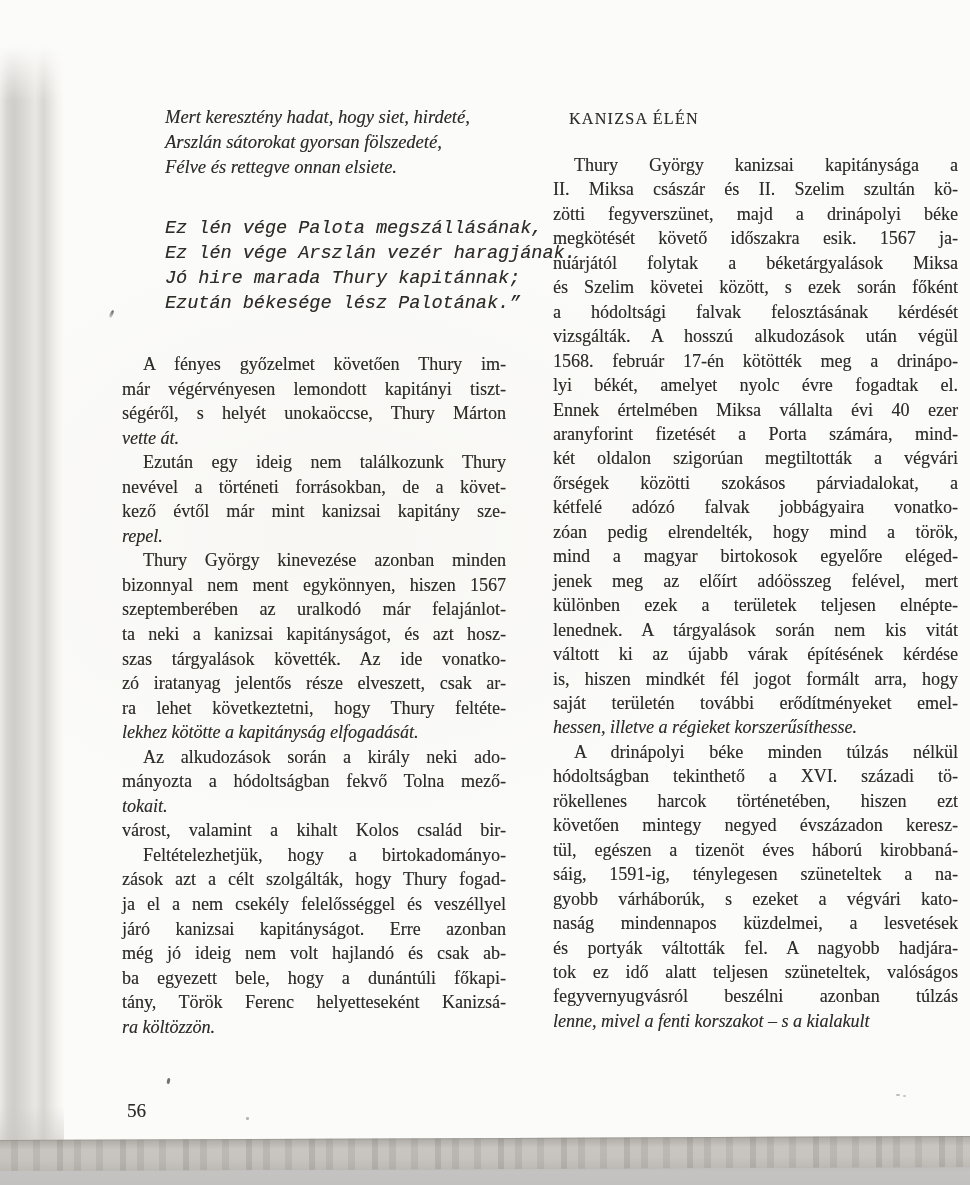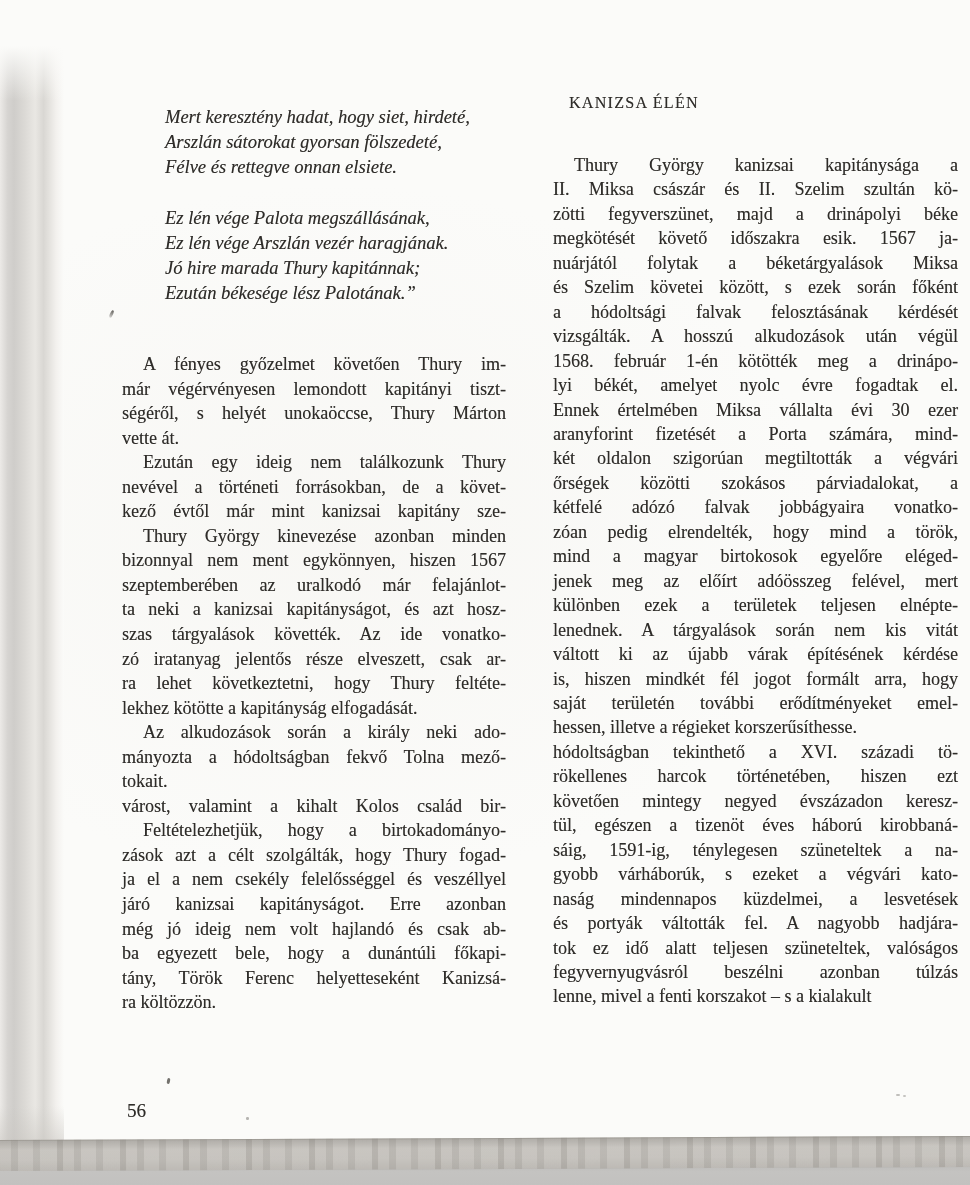--- a/index.html
+++ b/index.html
@@ -39,31 +39,31 @@
       linear-gradient(180deg, #aeaba6 0%, #c8c5c0 30%, #c6c3be 65%, #bbb8b3 100%);
     border-top:1px solid rgba(140,136,130,0.6);
   }
   .desk {
     position:absolute; left:0; top:1163px; width:970px; height:22px;
     background:linear-gradient(180deg, #bab9b7 0%, #c4c3c1 40%, #c2c1bf 100%);
   }
   
   .poem { position:absolute; left:165px; top:105px; width:345px;
           font-size:18.5px; line-height:25px; font-style:italic; }
-  .stanza + .stanza { margin-top:26px; }
+  .stanza + .stanza { margin-top:36px;font-family:Liberation Mono, monospace; }
   .pline { white-space:nowrap; }
   
   .left-body  { position:absolute; left:122px; top:352px; width:384px;
                 font-size:18px; line-height:24.55px; }
   .right-body { position:absolute; left:553px; top:153px; width:405px;
                 font-size:18px; line-height:24.45px; }
   .tline { text-align:justify; text-align-last:justify; }
-  .tline.lastline { text-align-last:left; }
+  .tline.lastline { text-align-last:left;font-style:italic; }
   .tline.indent { text-indent:21px; }
-  .heading { position:absolute; left:569px; top:94px;
+  .heading { position:absolute; left:569px; top:110px;
              font-size:16px; letter-spacing:1.3px;text-align:center; }
   .page-num { position:absolute; left:127px; top:1100px; font-size:19px; }
   
   .speck { position:absolute; background:rgba(70,67,62,0.75); border-radius:40%; }
   .speck.tick  { left:110px; top:310px; width:3px; height:8px; transform:rotate(24deg);
                  background:linear-gradient(180deg, rgba(70,67,62,0.85), rgba(70,67,62,0.2)); }
   .speck.comma { left:167px; top:1078px; width:3px; height:6px; transform:rotate(12deg); }
   .speck.dot1  { left:246px; top:1117px; width:3px; height:3px; opacity:0.5; }
   .speck.dot2  { left:896px; top:1094px; width:4px; height:2px; opacity:0.45; }
   .speck.dot3  { left:903px; top:1095px; width:3px; height:2px; opacity:0.4; }
@@ -92,20 +92,21 @@
     </div>
 
   <div class="left-body">
       <div class="tline indent">A fényes győzelmet követően Thury im-</div>
       <div class="tline">már végérvényesen lemondott kapitányi tiszt-</div>
       <div class="tline">ségéről, s helyét unokaöccse, Thury Márton</div>
       <div class="tline lastline">vette át.</div>
       <div class="tline indent">Ezután egy ideig nem találkozunk Thury</div>
       <div class="tline">nevével a történeti forrásokban, de a követ-</div>
       <div class="tline">kező évtől már mint kanizsai kapitány sze-</div>
+      <div class="tline lastline">repel.</div>
       <div class="tline indent">Thury György kinevezése azonban minden</div>
       <div class="tline">bizonnyal nem ment egykönnyen, hiszen 1567</div>
       <div class="tline">szeptemberében az uralkodó már felajánlot-</div>
       <div class="tline">ta neki a kanizsai kapitányságot, és azt hosz-</div>
       <div class="tline">szas tárgyalások követték. Az ide vonatko-</div>
       <div class="tline">zó iratanyag jelentős része elveszett, csak ar-</div>
       <div class="tline">ra lehet következtetni, hogy Thury feltéte-</div>
       <div class="tline lastline">lekhez kötötte a kapitányság elfogadását.</div>
       <div class="tline indent">Az alkudozások során a király neki ado-</div>
       <div class="tline">mányozta a hódoltságban fekvő Tolna mező-</div>
@@ -125,36 +126,37 @@
 
   <div class="right-body">
       <div class="tline indent">Thury György kanizsai kapitánysága a</div>
       <div class="tline">II. Miksa császár és II. Szelim szultán kö-</div>
       <div class="tline">zötti fegyverszünet, majd a drinápolyi béke</div>
       <div class="tline">megkötését követő időszakra esik. 1567 ja-</div>
       <div class="tline">nuárjától folytak a béketárgyalások Miksa</div>
       <div class="tline">és Szelim követei között, s ezek során főként</div>
       <div class="tline">a hódoltsági falvak felosztásának kérdését</div>
       <div class="tline">vizsgálták. A hosszú alkudozások után végül</div>
-      <div class="tline">1568. február 1-én kötötték meg a drinápo-</div>
+      <div class="tline">1568. február 17-én kötötték meg a drinápo-</div>
       <div class="tline">lyi békét, amelyet nyolc évre fogadtak el.</div>
-      <div class="tline">Ennek értelmében Miksa vállalta évi 30 ezer</div>
+      <div class="tline">Ennek értelmében Miksa vállalta évi 40 ezer</div>
       <div class="tline">aranyforint fizetését a Porta számára, mind-</div>
       <div class="tline">két oldalon szigorúan megtiltották a végvári</div>
       <div class="tline">őrségek közötti szokásos párviadalokat, a</div>
       <div class="tline">kétfelé adózó falvak jobbágyaira vonatko-</div>
       <div class="tline">zóan pedig elrendelték, hogy mind a török,</div>
       <div class="tline">mind a magyar birtokosok egyelőre eléged-</div>
       <div class="tline">jenek meg az előírt adóösszeg felével, mert</div>
       <div class="tline">különben ezek a területek teljesen elnépte-</div>
       <div class="tline">lenednek. A tárgyalások során nem kis vitát</div>
       <div class="tline">váltott ki az újabb várak építésének kérdése</div>
       <div class="tline">is, hiszen mindkét fél jogot formált arra, hogy</div>
       <div class="tline">saját területén további erődítményeket emel-</div>
       <div class="tline lastline">hessen, illetve a régieket korszerűsíthesse.</div>
+      <div class="tline indent">A drinápolyi béke minden túlzás nélkül</div>
       <div class="tline">hódoltságban tekinthető a XVI. századi tö-</div>
       <div class="tline">rökellenes harcok történetében, hiszen ezt</div>
       <div class="tline">követően mintegy negyed évszázadon keresz-</div>
       <div class="tline">tül, egészen a tizenöt éves háború kirobbaná-</div>
       <div class="tline">sáig, 1591-ig, ténylegesen szüneteltek a na-</div>
       <div class="tline">gyobb várháborúk, s ezeket a végvári kato-</div>
       <div class="tline">naság mindennapos küzdelmei, a lesvetések</div>
       <div class="tline">és portyák váltották fel. A nagyobb hadjára-</div>
       <div class="tline">tok ez idő alatt teljesen szüneteltek, valóságos</div>
       <div class="tline">fegyvernyugvásról beszélni azonban túlzás</div>

